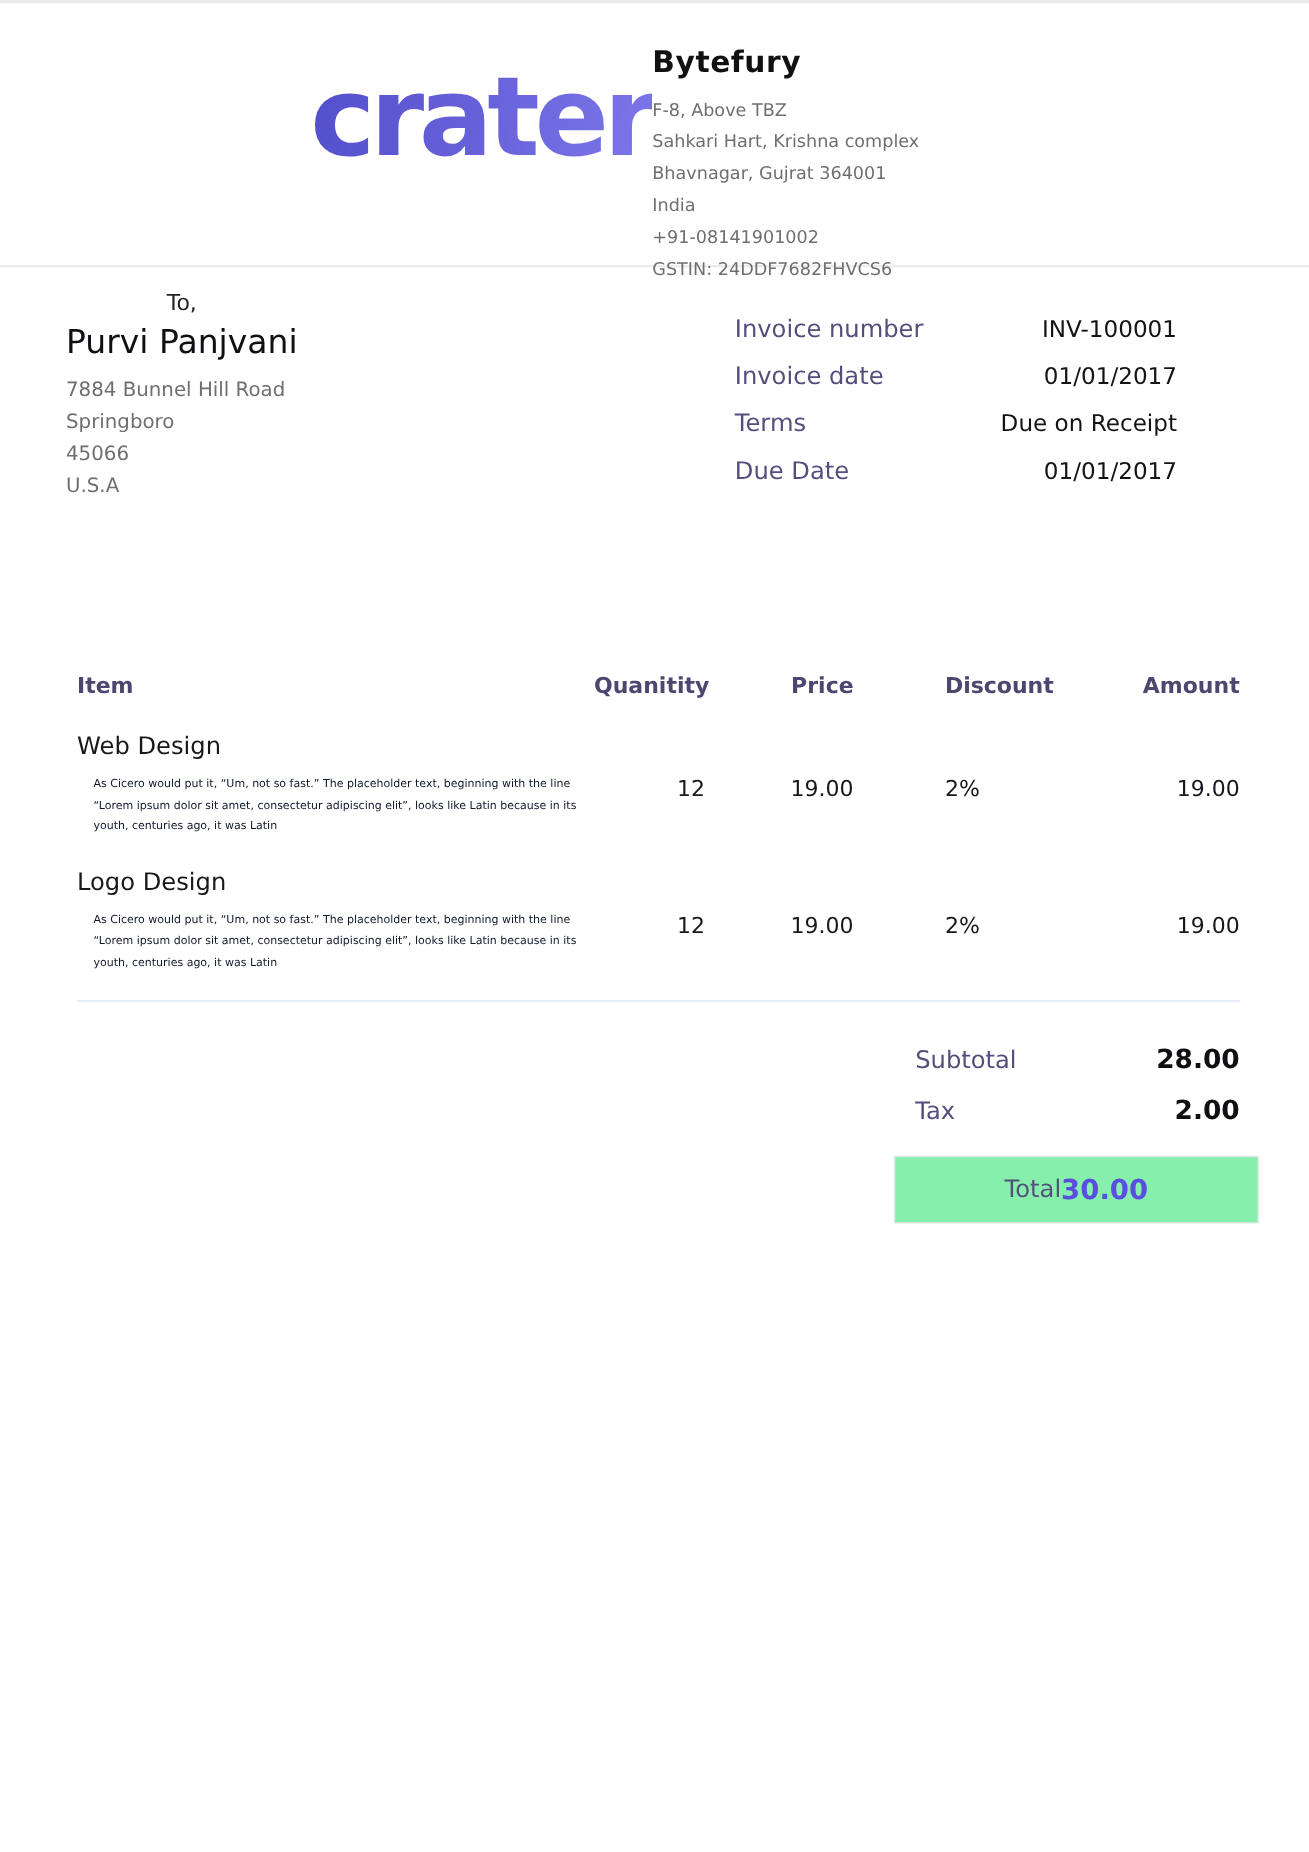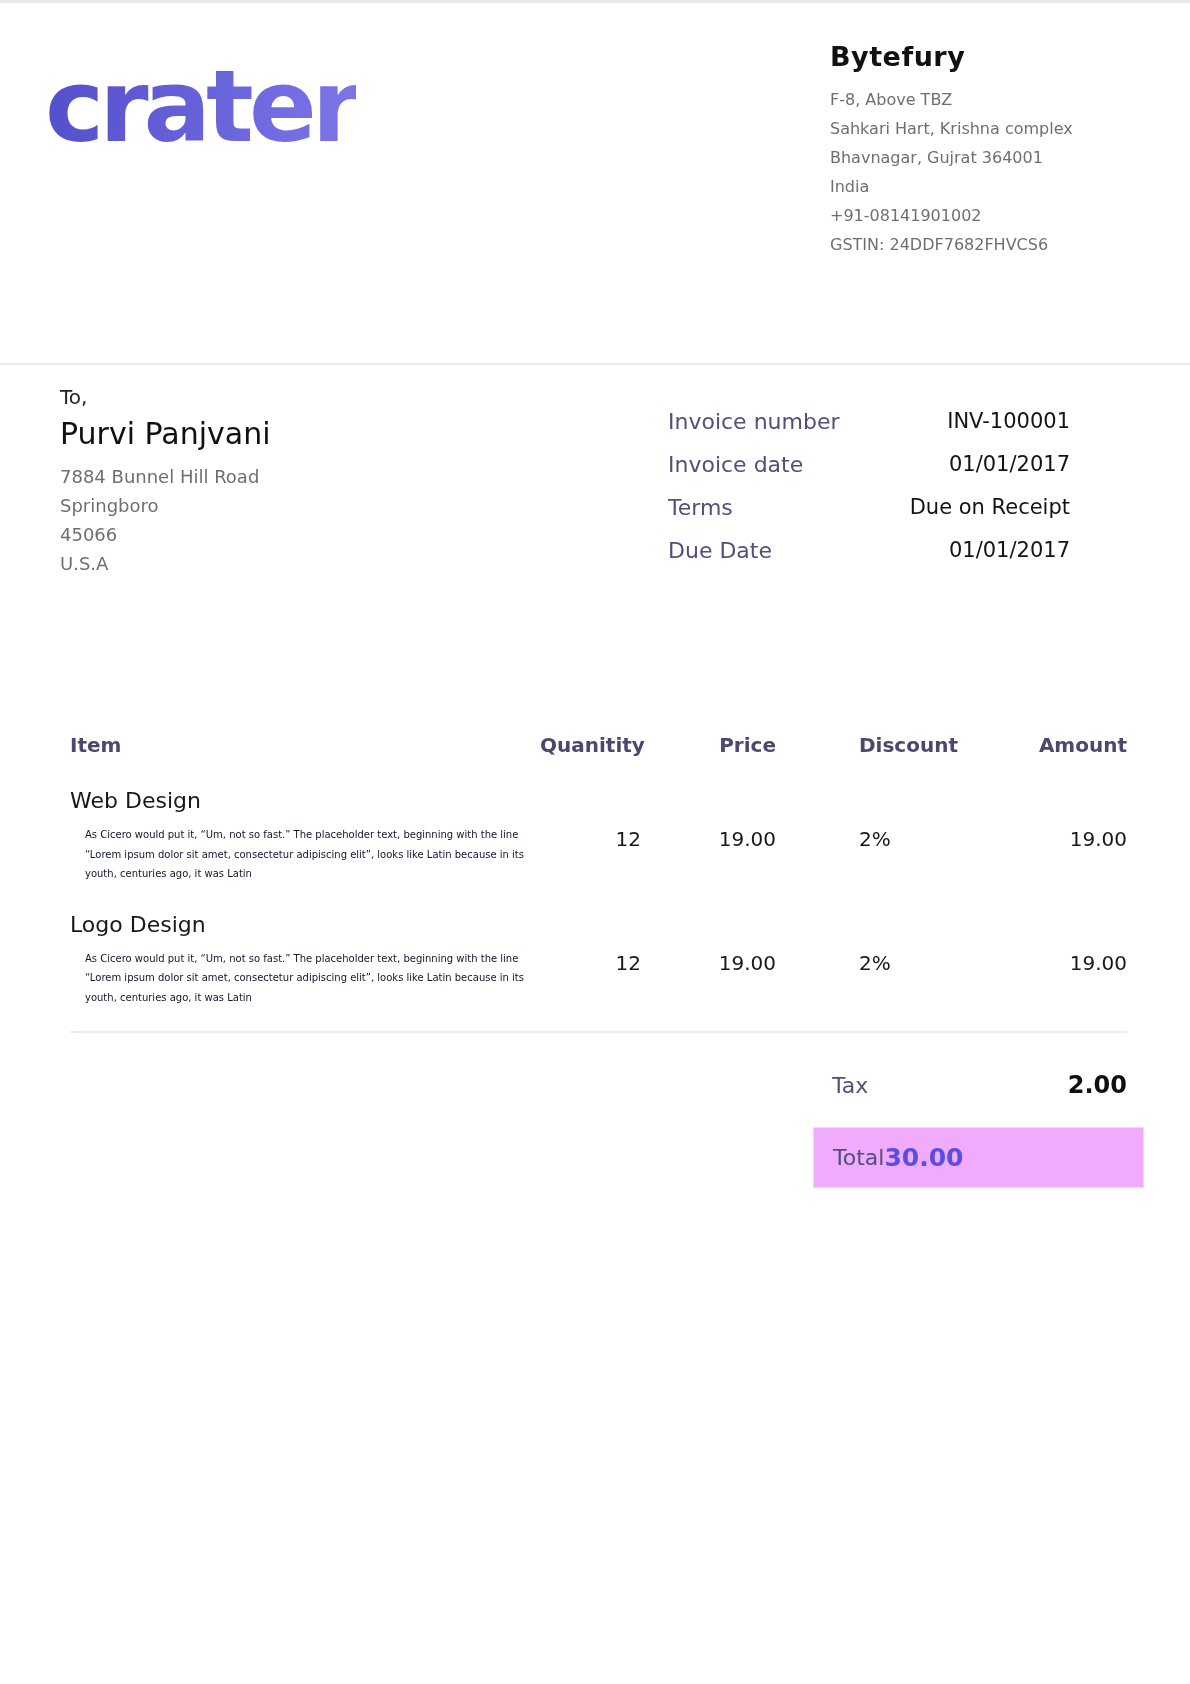--- a/index.html
+++ b/index.html
@@ -5,37 +5,37 @@
   * { margin:0; padding:0; box-sizing:border-box; }
   html,body { background:#fff; }
   body {
     width:1190px; min-height:1684px; margin:0 auto;
     font-family:"DejaVu Sans","Liberation Sans",sans-serif;
     color:#1a1a1a; border-top:3px solid #e9e9e9; position:relative;
   }
 
   
   .header {
-    display:flex; justify-content:space-between; align-items:flex-start;
-    height:362px; border-bottom:2px solid #ebebeb; padding:0 50px 0 45px;
+    display:flex; justify-content:center; align-items:flex-start;
+    height:240px; border-bottom:2px solid #ebebeb; padding:0 50px 0 45px;
   }
   .logo {
     margin-top:46px; font-size:100px; font-weight:800; letter-spacing:-5px; line-height:1.15;
     color:#5a54d6;
     background:linear-gradient(97deg,#5550cc 5%,#7b74e8 95%);
     -webkit-background-clip:text; background-clip:text; -webkit-text-fill-color:transparent;
   }
   .company { margin-top:38px; width:310px; }
   .company-name { font-size:27px; font-weight:700; color:#111; letter-spacing:.5px; margin-bottom:13px; }
   .company-address div { font-size:16px; line-height:29px; color:#6f6f6f; }
 
   
   .billing { display:flex; padding-top:20px; }
   .bill-to { margin-left:60px; }
-  .bill-to-label { font-size:20px; color:#222; margin-bottom:7px; }
+  .bill-to-label { font-size:20px; color:#222; margin-bottom:7px;text-align:center; }
   .bill-to-name { font-size:30px; font-weight:500; color:#101014; margin-bottom:11px; }
   .bill-to-address div { font-size:18px; line-height:29px; color:#6f6f6f; }
   .meta { margin-left:auto; margin-right:120px; width:402px; padding-top:24px; }
   .meta-row { display:flex; justify-content:space-between; align-items:flex-start; height:43px; }
   .meta-label { font-size:22px; color:#544e7c; }
   .meta-value { font-size:21px; color:#131318; }
 
   
   .items { margin:149px 63px 0 70px; }
   .tgrid { display:grid; grid-template-columns:470px 101px 135px 219px 1fr; }
@@ -49,22 +49,22 @@
   .cell-num { font-size:20px; color:#17171c; padding-top:41px; }
   .sep { height:2px; background:#e7eefa; margin-top:24px; }
 
   
   .totals { width:295px; margin-left:auto; margin-top:38px; }
   .totals-row { display:flex; justify-content:space-between; align-items:baseline; margin-bottom:13px; height:33px; }
   .totals-label { font-size:22px; color:#544e7c; }
   .totals-value { font-size:24px; font-weight:600; color:#101014; }
   .total-box {
     margin-left:auto; margin-right:-17px; margin-top:23px; width:331px;
-    border:1px solid #e3e3e3; background:#f0abfc;
-    display:flex; justify-content:flex-start; align-items:center;
+    border:1px solid #e3e3e3; background:#86efac;
+    display:flex; justify-content:center; align-items:center;
     padding:15px 19px;
   }
   .total-box .totals-label { font-size:22px; }
   .grand-total { font-size:25px; font-weight:700; color:#5a4ee0; }
 </style>
 </head>
 <body>
 
 <div class="header">
   <div class="logo">crater</div>
@@ -140,20 +140,24 @@
     <div class="col-qty cell-num">12</div>
     <div class="col-price cell-num">19.00</div>
     <div class="col-discount cell-num" style="padding-left:83px;">2%</div>
     <div class="col-amount cell-num">19.00</div>
   </div>
 
   <div class="sep"></div>
 
   <div class="totals">
     <div class="totals-row">
+      <span class="totals-label">Subtotal</span>
+      <span class="totals-value">28.00</span>
+    </div>
+    <div class="totals-row">
       <span class="totals-label">Tax</span>
       <span class="totals-value">2.00</span>
     </div>
   </div>
   <div class="total-box">
     <span class="totals-label">Total</span>
     <span class="grand-total">30.00</span>
   </div>
 </div>
 

